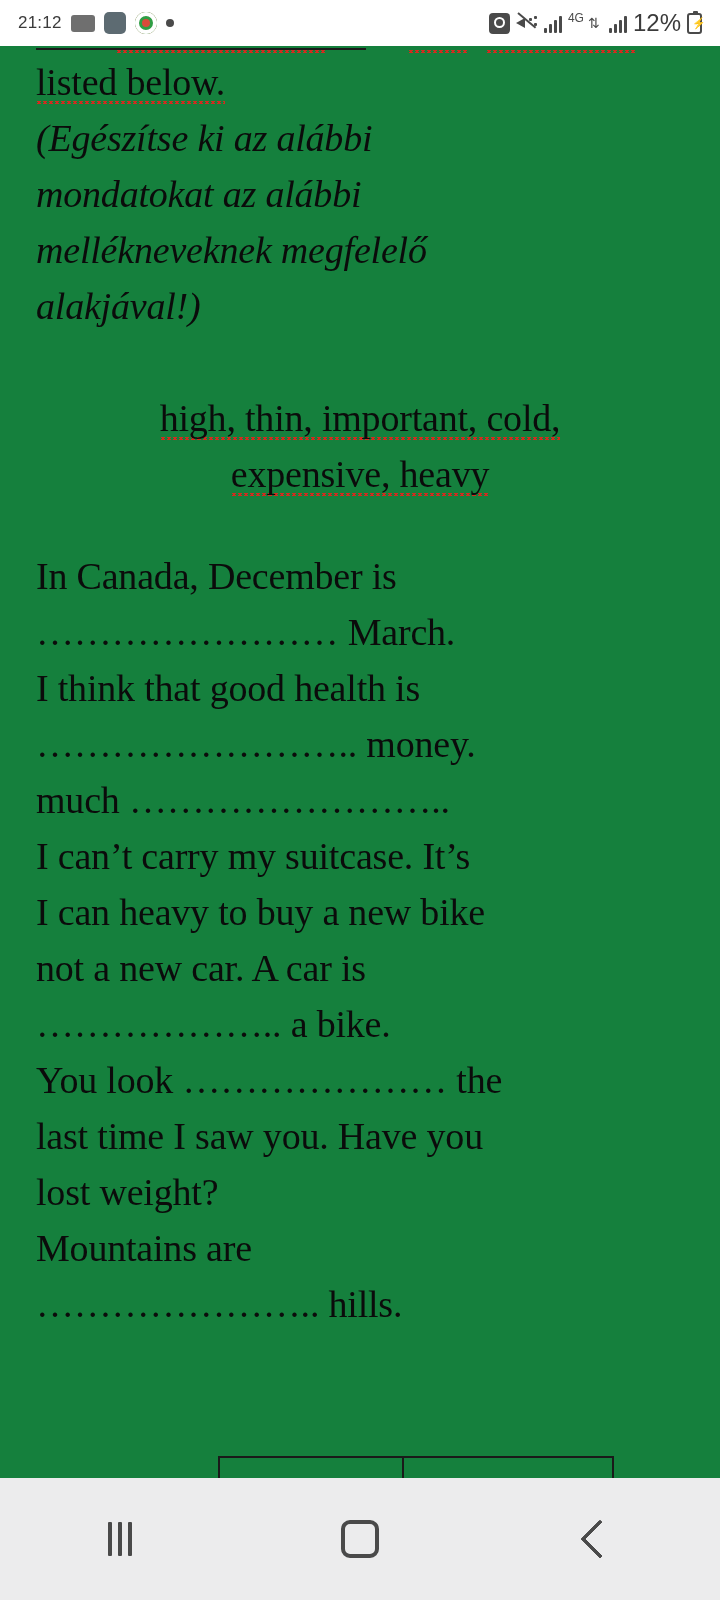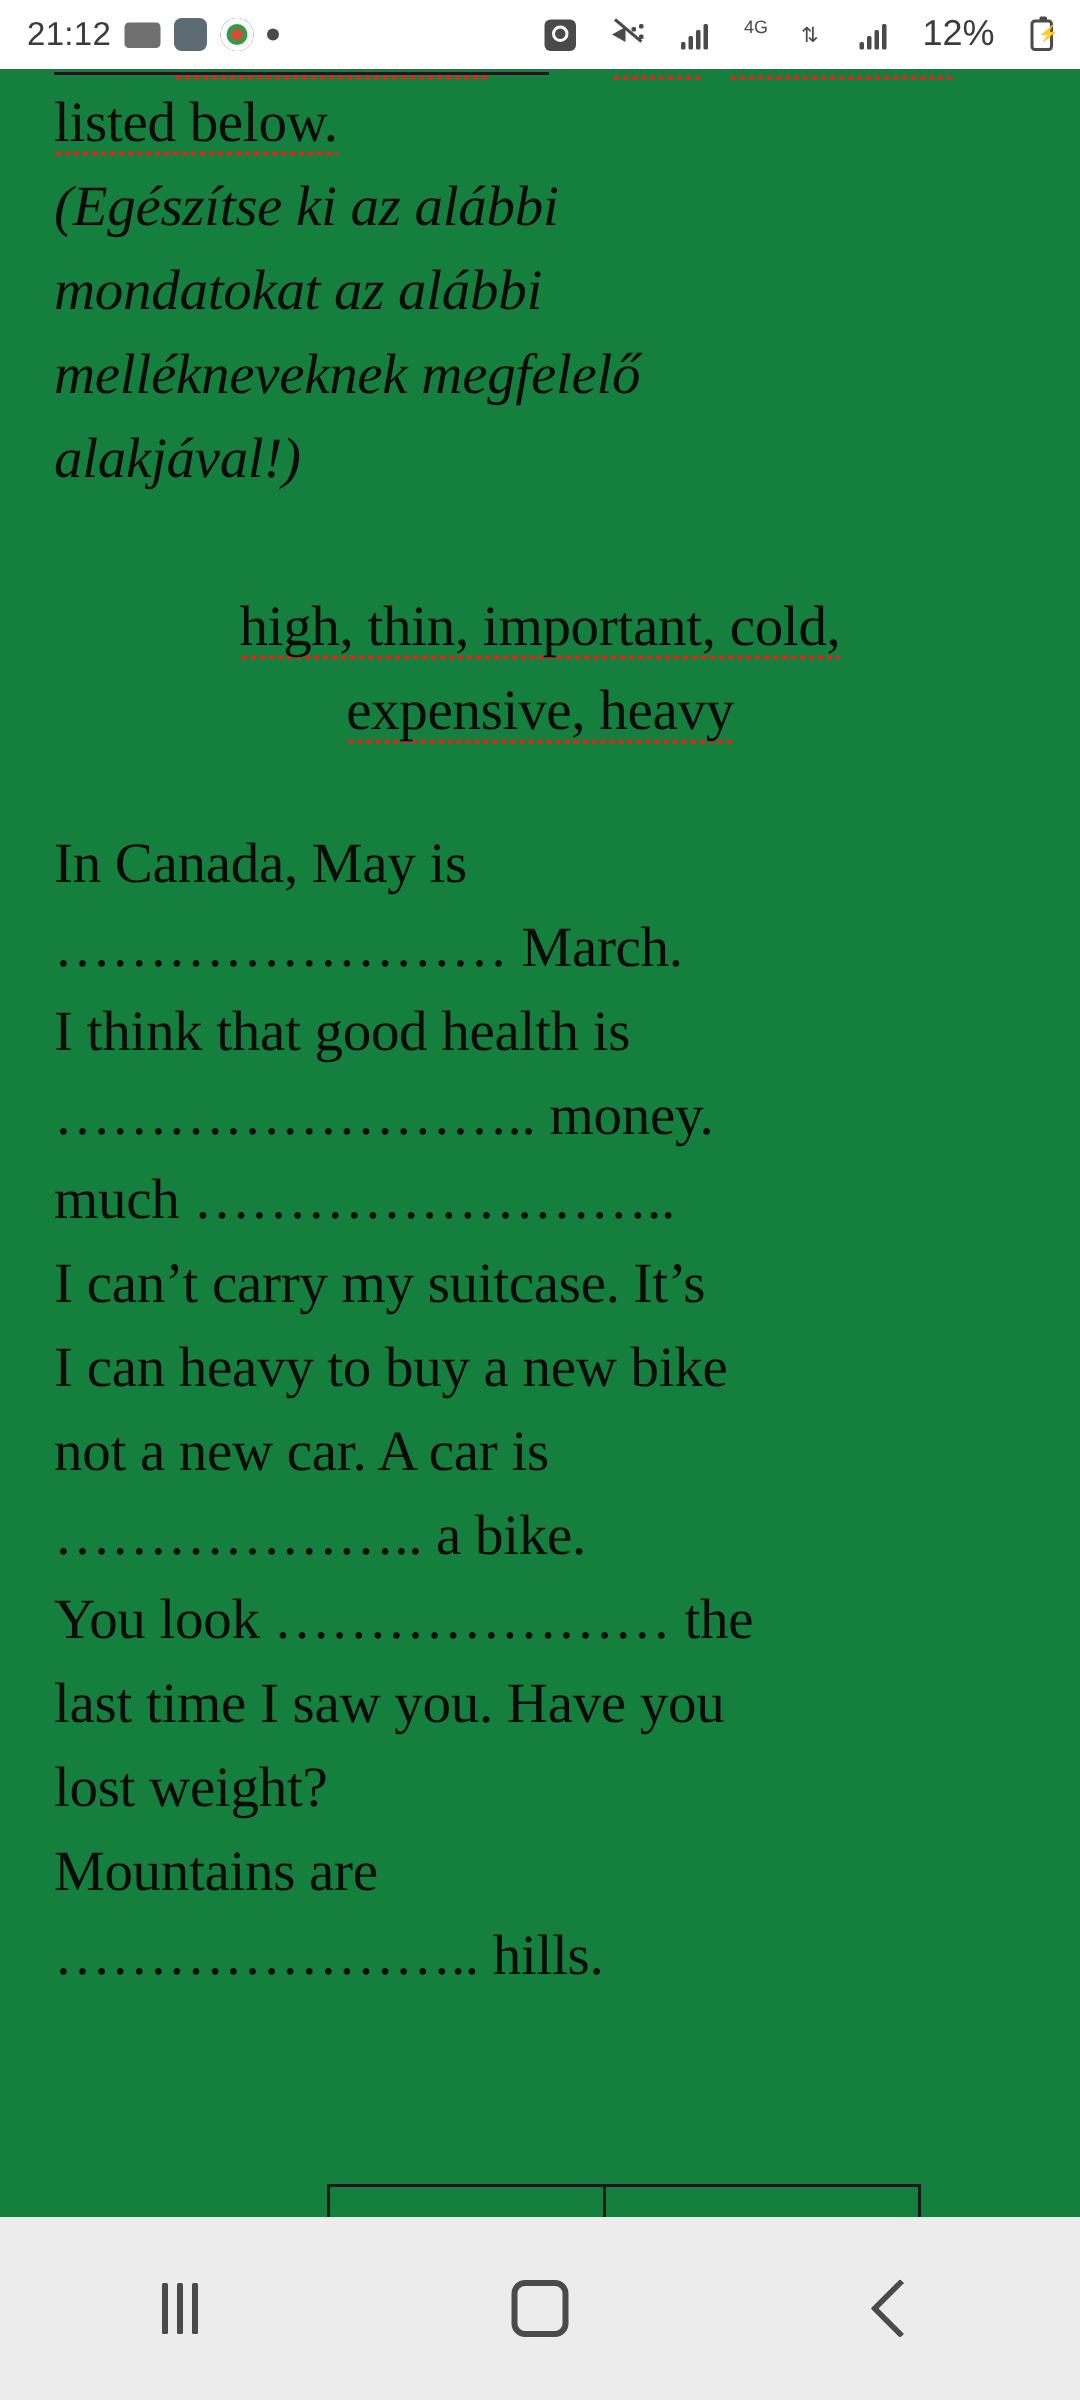--- a/index.html
+++ b/index.html
@@ -28,28 +28,28 @@
     padding: 0 18px;
     box-sizing: border-box;
     font-family: "Liberation Sans", sans-serif;
   }
   .status-left {
     display: flex;
     align-items: center;
     gap: 9px;
   }
   .status-clock {
-    font-size: 22px;
+    font-size: 17px;
     color: #3b3b3b;
     letter-spacing: 0.2px;
   }
   .status-right {
     display: flex;
     align-items: center;
-    gap: 24px;
+    gap: 6px;
   }
   .si {
     display: inline-block;
     color: #4a4a4a;
     line-height: 1;
   }
   .ic-keyboard {
     background: #6f6f6f;
     width: 24px; height: 17px;
     border-radius: 3px;
@@ -365,21 +365,21 @@
     <p class="line italic">alakjával!)</p>
 
     <div class="spacer-lg"></div>
 
     <p class="line center"><span class="sq">high, thin, important, cold,</span></p>
     <p class="line center"><span class="sq">expensive, heavy</span></p>
 
     <div class="spacer-md"></div>
 
     <div>
-      <p class="line">In      Canada,      May     is</p>
+      <p class="line">In      Canada,      December     is</p>
       <p class="line">…………………… March.</p>
     </div>
 
     <div>
       <p class="line">I  think  that  good  health  is</p>
       <p class="line">…………………….. money.</p>
     </div>
 
     <div>
       <p class="line">much        ……………………..</p>

